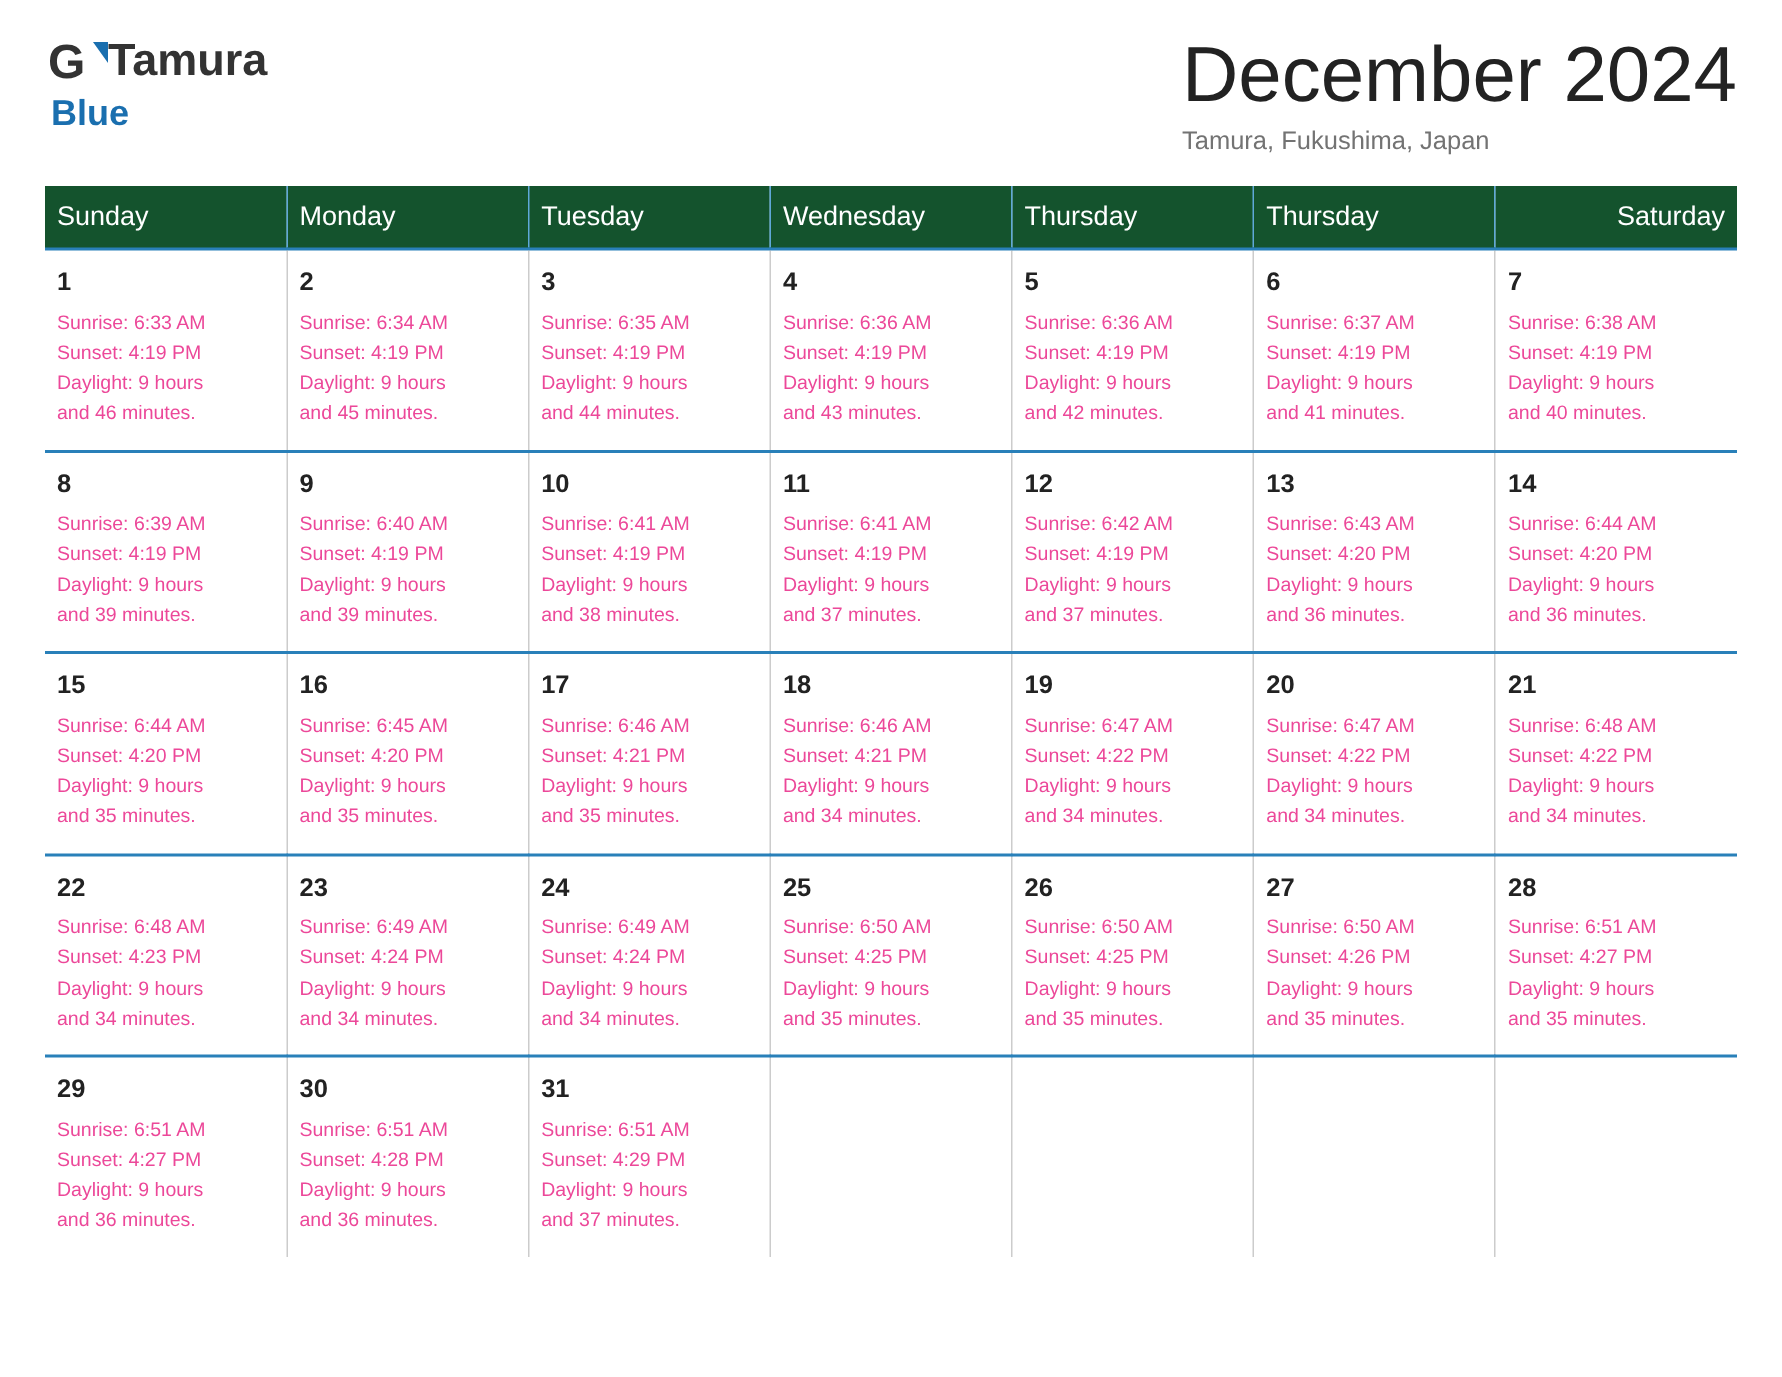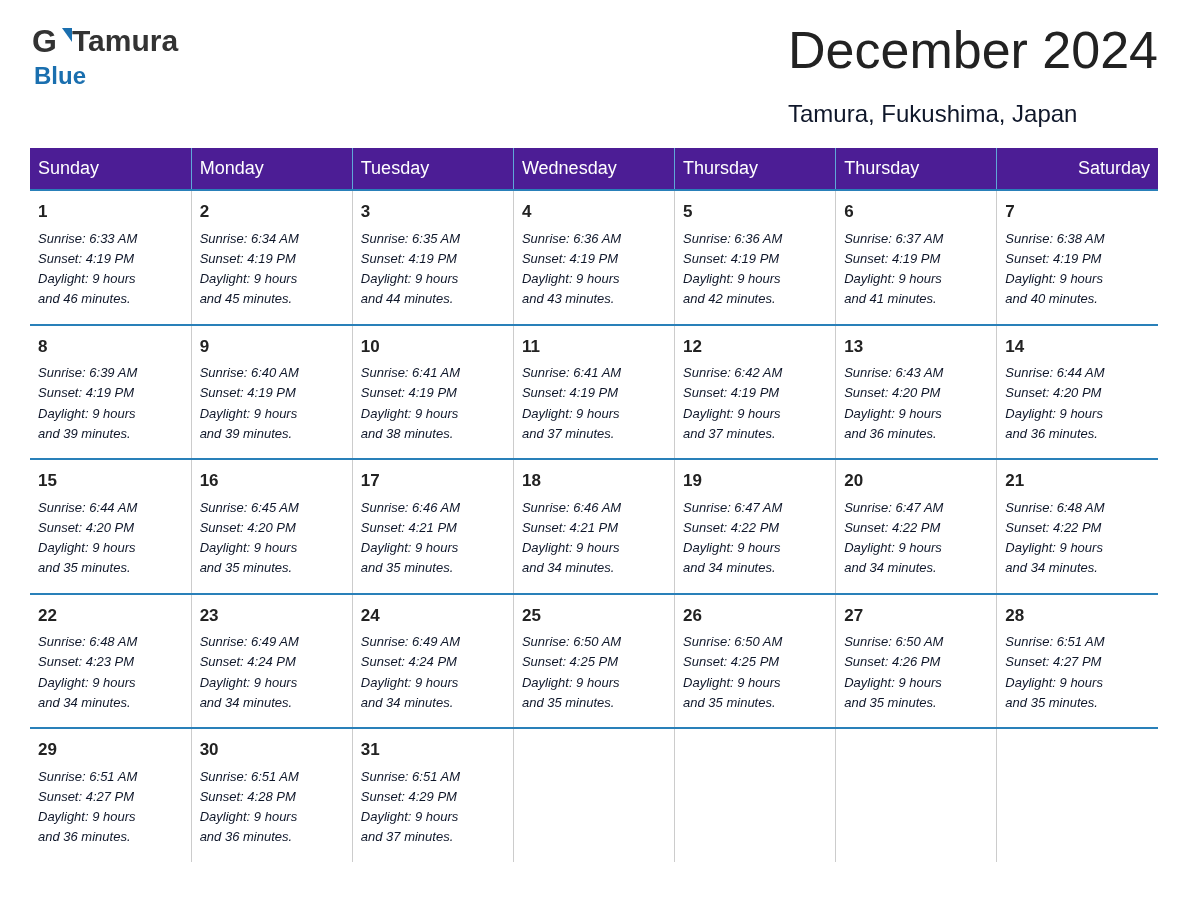--- a/index.html
+++ b/index.html
@@ -23,31 +23,31 @@
     }
     .title-section {
       text-align: left;
     }
     .month-title {
       font-size: 52px;
       font-weight: normal;
       color: #222;
     }
     .location-title {
-      font-size: 24px;
-      color: #0f172a;
-      margin-top: 20px;
+      font-size: 17px;
+      color: #737373;
+      margin-top: 4px;
     }
     .calendar-table {
       width: 100%;
       border-collapse: collapse;
       table-layout: fixed;
     }
     .calendar-table thead tr {
-      background-color: #4c1d95;
+      background-color: #14532d;
     }
     .calendar-table thead th {
       color: #fff;
       font-size: 18px;
       font-weight: normal;
       padding: 10px 8px;
       text-align: left;
       border-right: 1px solid #5fa8d8;
     }
     .calendar-table thead th:last-child {
@@ -71,23 +71,22 @@
     }
     .day-number {
       font-size: 17px;
       font-weight: bold;
       color: #222;
       display: block;
       margin-bottom: 4px;
     }
     .day-info {
       font-size: 13px;
-      color: #0f172a;
+      color: #ec4899;
       line-height: 1.55;
-      font-style: italic;
     }
     .empty-cell {
       background: #fff;
     }
     
     .logo-wrap {
       display: flex;
       align-items: center;
     }
   </style>

